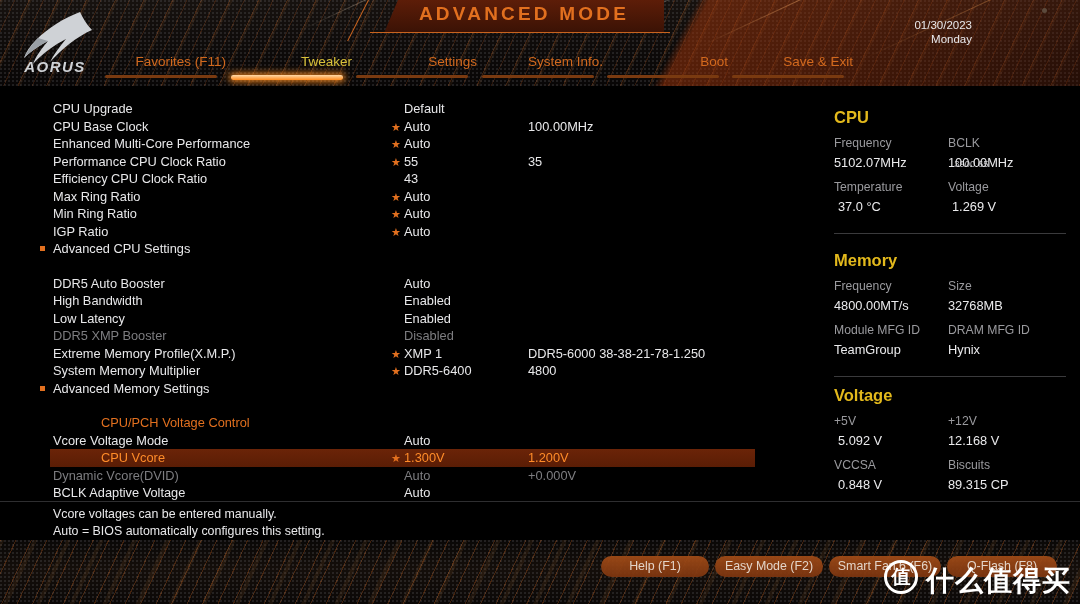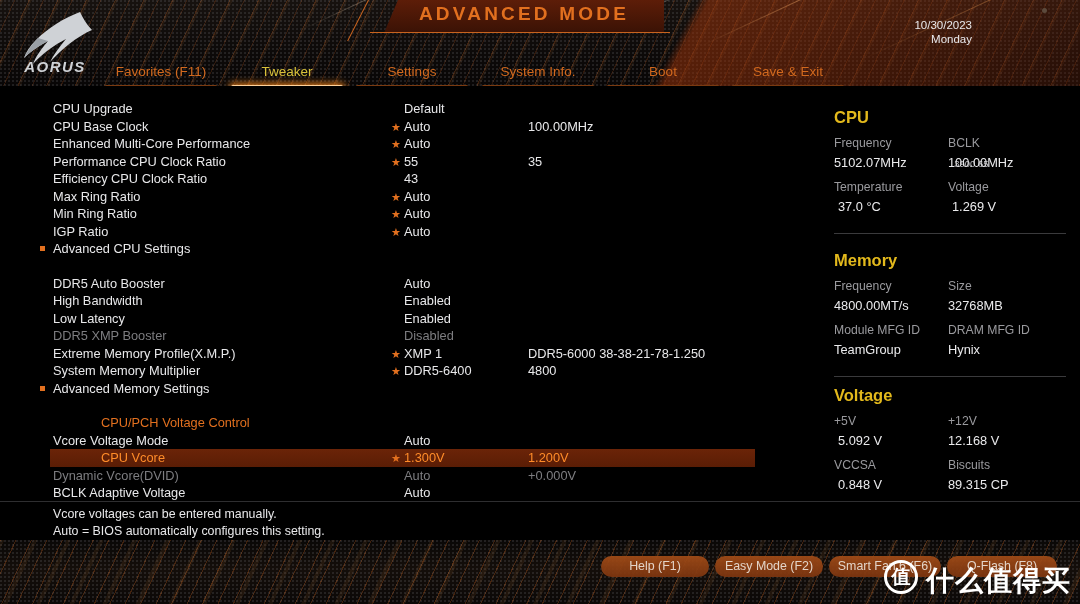--- a/index.html
+++ b/index.html
@@ -35,21 +35,21 @@
     letter-spacing: 3.2px; font-weight: bold;
   }
   .logo { position: absolute; left: 8px; top: 8px; width: 96px; height: 72px; }
   .logo svg { display: block; }
   .aorus-word {
     position: absolute; left: 9px; top: 58px; width: 92px; text-align: center;
     color: #cfd2d6; font-size: 15px; font-style: italic; font-weight: bold;
     letter-spacing: 1.5px;
   }
   .nav { position: absolute; left: 0; top: 48px; width: 820px; height: 30px; }
-  .tab { position: absolute; top: 16px; width: 130px; text-align: center; cursor: pointer; }
+  .tab { position: absolute; top: 6px; width: 130px; text-align: right; cursor: pointer; }
   .tab-label { font-size: 13.5px; color: #d2691e; display: block; }
   .tab.active .tab-label { color: #d9c23a; }
   .tab-bar { margin: 6px auto 0; width: 112px; height: 3px; background: #7a3a10; border-radius: 2px; }
   .tab.active .tab-bar {
     background: linear-gradient(180deg,#ffd9a8,#ff8b1e);
     height: 5px; box-shadow: 0 0 7px 2px rgba(255,140,30,.85);
   }
   .clock-date {
     position: absolute; right: 108px; top: 18px; text-align: right;
     color: #e9e9ec; font-size: 11.5px; line-height: 14px;
@@ -161,21 +161,21 @@
         <div class="tab-bar"></div>
       </div>
       <div class="tab" style="left:723px">
         <span class="tab-label">Save &amp; Exit</span>
         <div class="tab-bar"></div>
       </div>
     </div>
 
     <div class="hdr-dot"></div>
     <div class="clock-date">
-      <div>10/30/2023</div>
+      <div>01/30/2023</div>
       <div>Monday</div>
     </div>
   </div>
 
   <div class="content" id="settings-list">
       <div class="row" style="top: 14px;">
         <div class="name">CPU Upgrade</div>
         <div class="val">Default</div>
       </div>
       <div class="row" style="top: 31.5px;">

